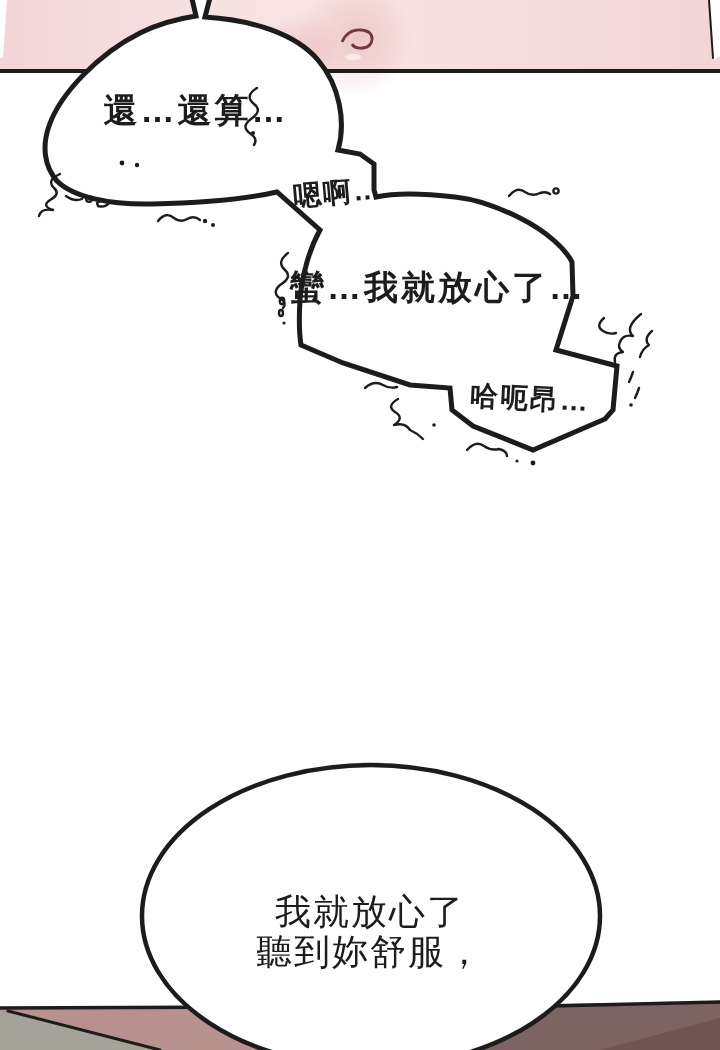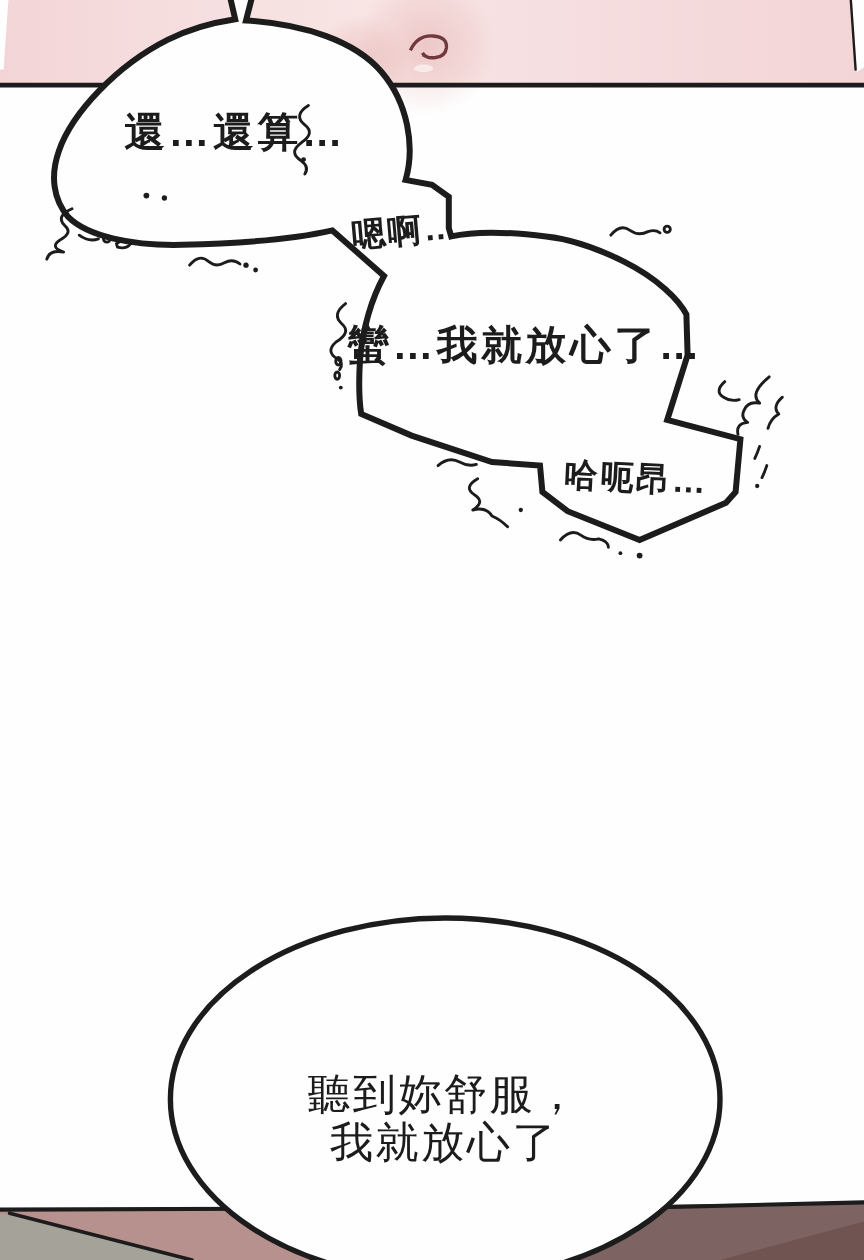--- a/index.html
+++ b/index.html
@@ -150,17 +150,17 @@
 
   <div class="txt t-big" style="left:196px;top:111px;">還…還算…</div>
 
   <div class="txt t-sfx rot-l" style="left:338px;top:193px;">嗯啊…</div>
 
   <div class="txt t-big" style="left:438px;top:288px;">蠻…我就放心了…</div>
 
   <div class="txt t-sfx rot-r" style="left:530px;top:399px;">哈呃昂…</div>
 
   <div class="txt t-soft" style="left:370px;top:932px;white-space:normal;width:420px;">
+    <div>我就放心了</div>
     <div>聽到妳舒服，</div>
-    <div>我就放心了</div>
   </div>
 
 </div>
 
 </body></html>

